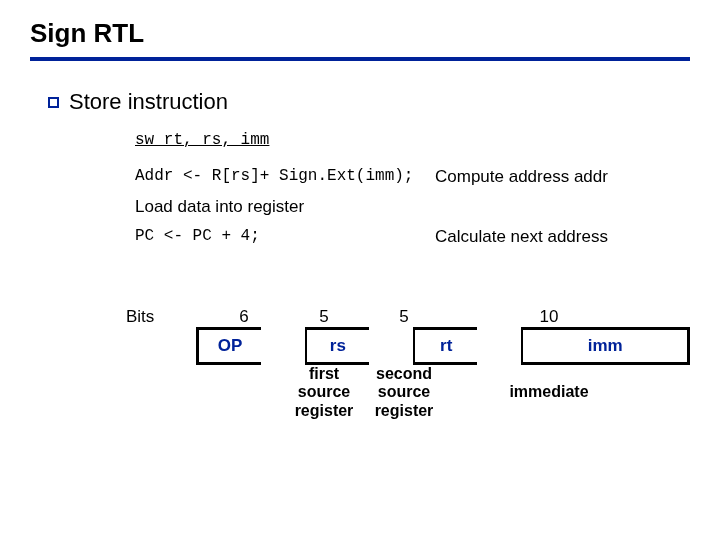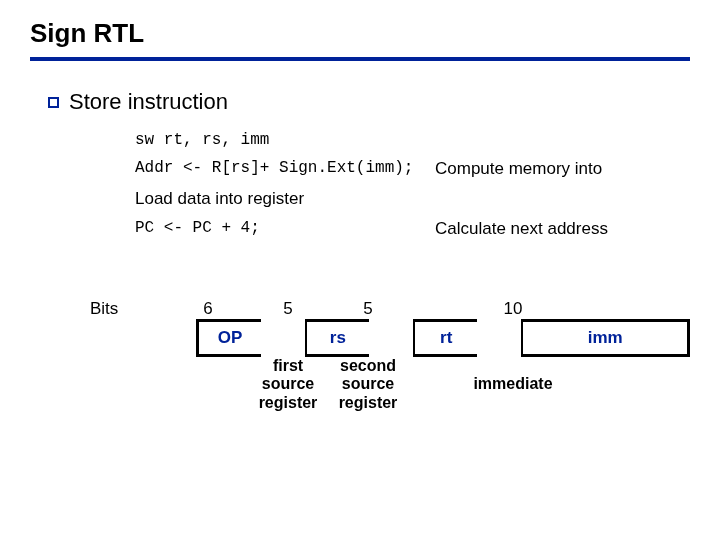--- a/index.html
+++ b/index.html
@@ -33,21 +33,22 @@
     height: 11px;
     border: 2px solid #002299;
     margin-right: 10px;
   }
   .mono {
     font-family: "Courier New", monospace;
     font-size: 16px;
   }
   .syntax {
     margin-left: 105px;
-    margin-bottom: 10px;
+    margin-bottom: 18px;
+    text-decoration: underline;
   }
   .rtl-block {
     margin-left: 105px;
   }
   .rtl-row {
     display: flex;
     margin-bottom: 10px;
   }
   .rtl-code {
     width: 300px;
@@ -58,20 +59,21 @@
   .rtl-desc {
     font-size: 17px;
   }
   .table-wrap {
     margin-top: 60px;
     margin-left: 60px;
   }
   .table-row {
     display: flex;
     align-items: center;
+    justify-content: center;
   }
   .bits-label {
     width: 78px;
     font-size: 17px;
   }
   .spacer-label {
     width: 78px;
   }
   .cell {
     text-align: center;
@@ -108,21 +110,21 @@
 <div class="bullet-row">
   <span class="bullet"></span>
   <span>Store instruction</span>
 </div>
 
 <div class="mono syntax">sw rt, rs, imm</div>
 
 <div class="rtl-block">
   <div class="rtl-row">
     <div class="rtl-code">Addr &lt;- R[rs]+ Sign.Ext(imm);</div>
-    <div class="rtl-desc">Compute memory into</div>
+    <div class="rtl-desc">Compute address addr</div>
   </div>
   <div class="rtl-row">
     <div class="rtl-desc">Load data into register</div>
   </div>
   <div class="rtl-row">
     <div class="rtl-code">PC &lt;- PC + 4;</div>
     <div class="rtl-desc">Calculate next address</div>
   </div>
 </div>
 

